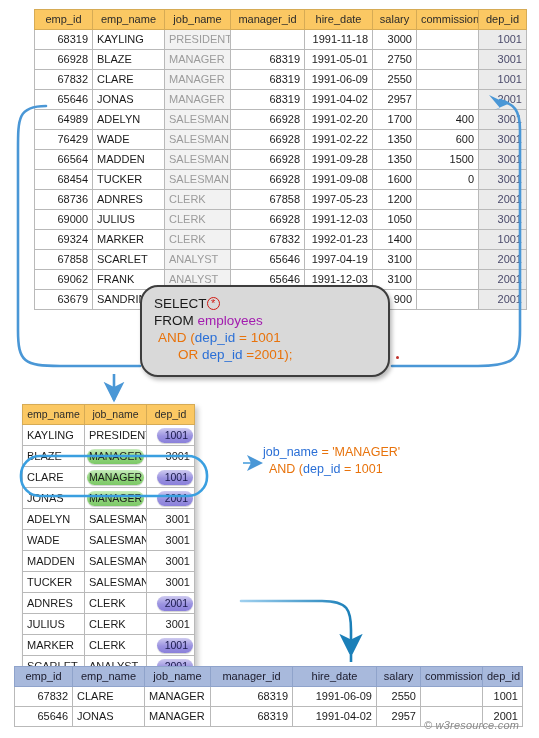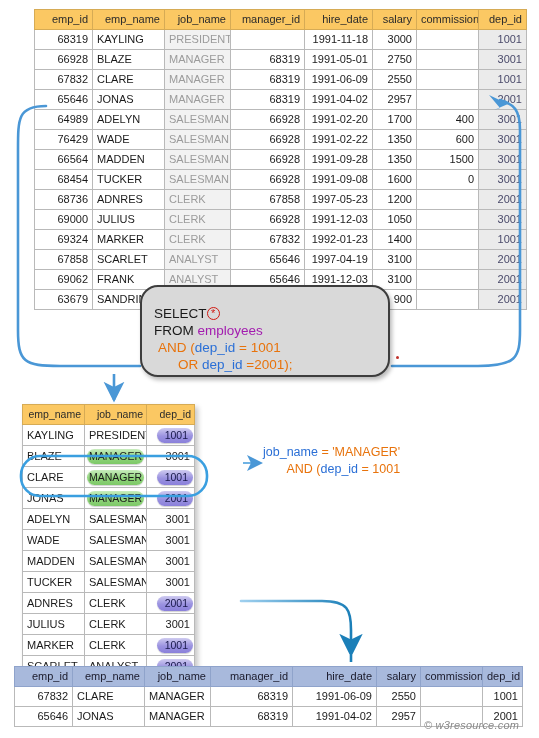--- a/index.html
+++ b/index.html
@@ -41,21 +41,21 @@
     padding: 1px 4px;
     height: 17px;
     line-height: 15px;
     white-space: nowrap;
     overflow: hidden;
     font-weight: normal;
   }
   table.grid th {
     background: #fbc863;
     color: #2b2b2b;
-    text-align: right;
+    text-align: center;
     font-size: 11px;
     border-color: #d6ab55;
   }
   .num { text-align: right; }
   .txt { text-align: left; }
   .jobcol { color: #9b9b9b; background: #f2f2f2; }
   .depcol { color: #4a4a6a; background: #ebebeb; text-align: right; }
 
   
   #top-table-wrap {
@@ -72,21 +72,21 @@
     position: absolute;
     left: 140px;
     top: 285px;
     width: 250px;
     height: 92px;
     background: #d9d9d9;
     border: 2px solid #3d3d3d;
     border-radius: 18px;
     box-shadow: 2px 3px 4px rgba(0,0,0,0.28);
     z-index: 6;
-    padding: 18px 10px 4px 12px;
+    padding: 8px 10px 4px 12px;
     box-sizing: border-box;
     font-size: 13.5px;
     line-height: 17px;
     color: #1a1a1a;
   }
   #sql-box .kw { color: #1a1a1a; }
   #sql-box .tbl { color: #a21caf; }
   #sql-box .col { color: #2a6fd6; }
   #sql-box .lit { color: #e8730c; }
   #sql-box .op  { color: #e8730c; }
@@ -157,21 +157,20 @@
 
   
   #annotation {
     position: absolute;
     left: 263px;
     top: 444px;
     z-index: 6;
     font-size: 12.5px;
     line-height: 17px;
     white-space: nowrap;
-    text-align: right;
   }
   #annotation .col { color: #2a6fd6; }
   #annotation .lit { color: #e8730c; }
   #annotation .op  { color: #e8730c; }
   #annotation .l2 { padding-left: 6px; }
   #annotation .l3 { padding-left: 26px; }
 
   
   #bot-table-wrap {
     position: absolute;

